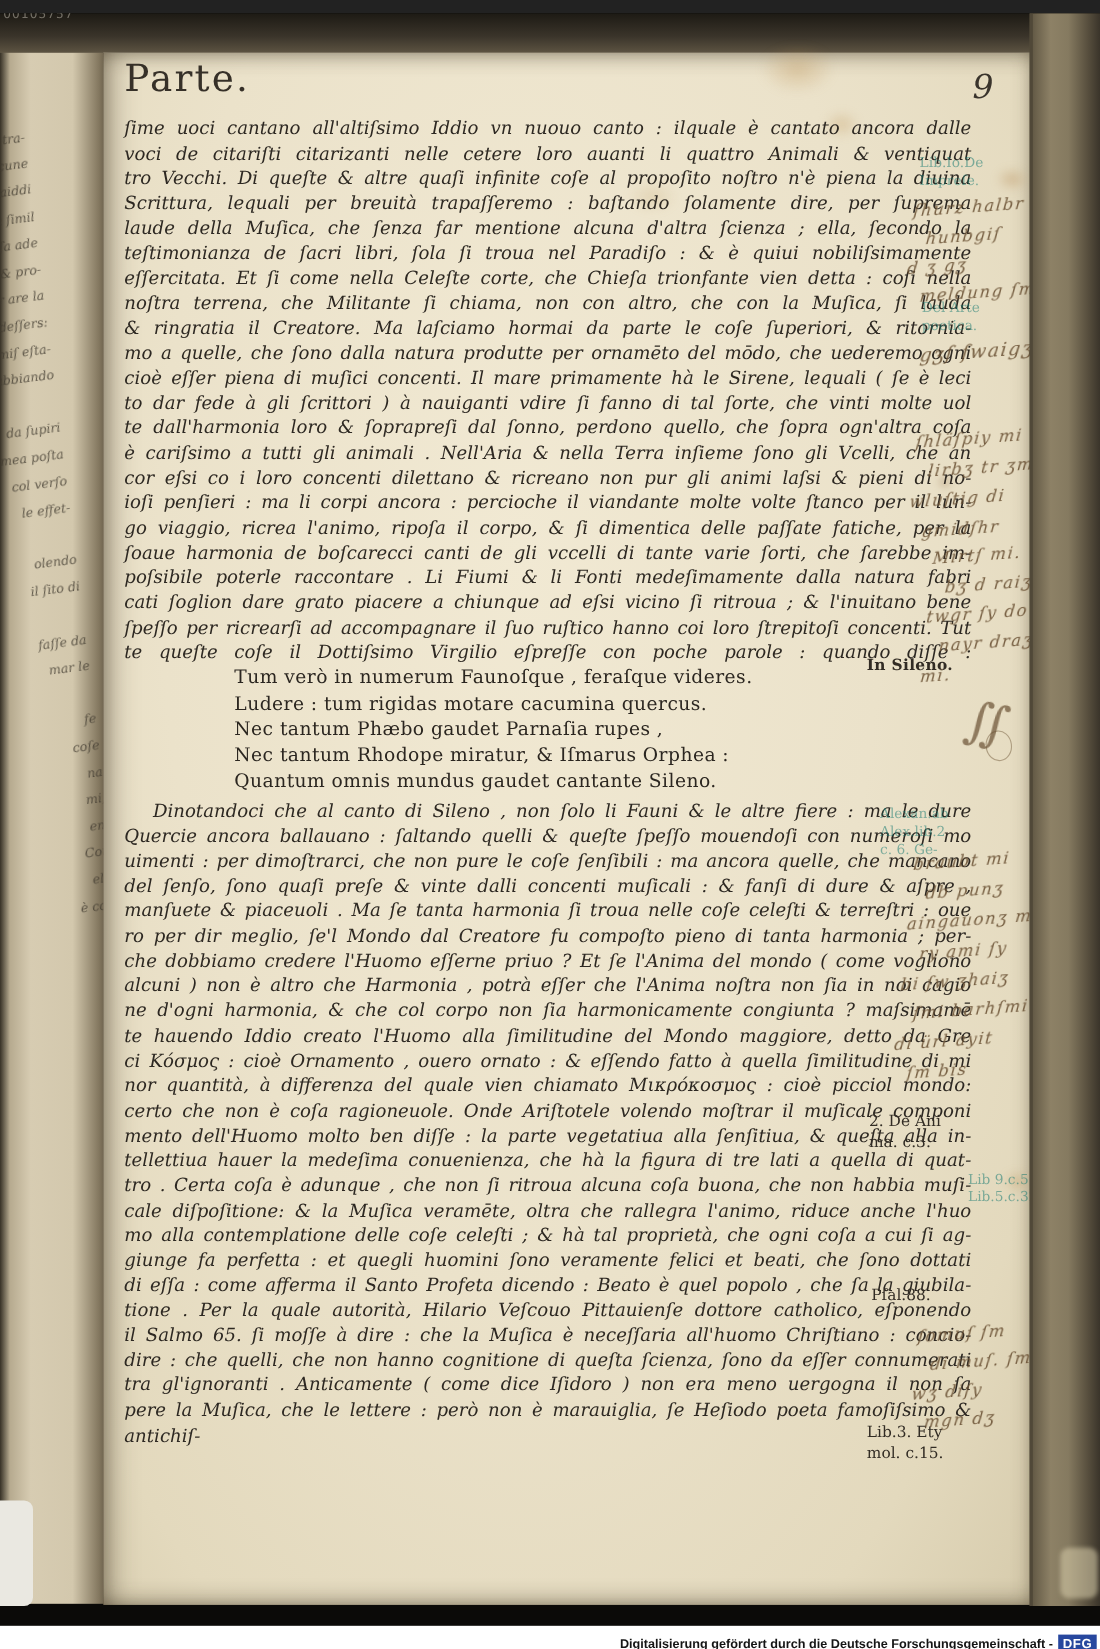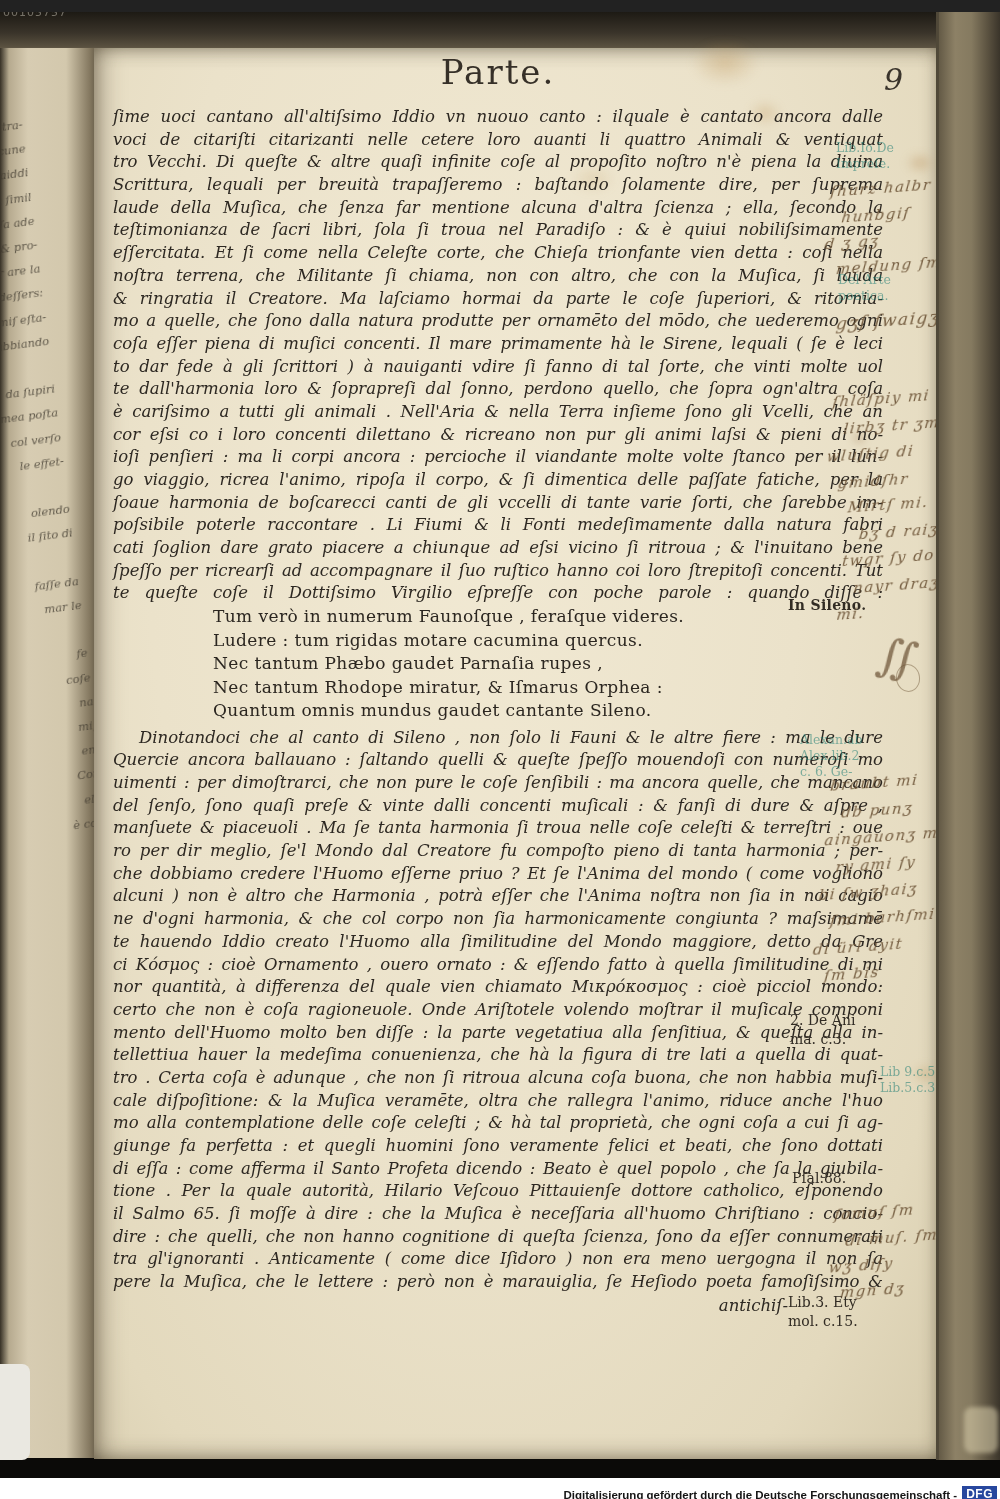--- a/index.html
+++ b/index.html
@@ -34,33 +34,33 @@
   
   .stain{position:absolute;border-radius:50%;filter:blur(4px);}
   .st1{left:690px;top:28px;width:70px;height:46px;background:radial-gradient(rgba(186,142,78,.34),rgba(186,142,78,0) 70%);}
   .st2{left:748px;top:88px;width:34px;height:26px;background:radial-gradient(rgba(186,142,78,.3),rgba(186,142,78,0) 70%);}
   .st3{left:905px;top:140px;width:30px;height:22px;background:radial-gradient(rgba(170,120,60,.35),rgba(170,120,60,0) 70%);}
   .st4{left:852px;top:420px;width:14px;height:12px;background:radial-gradient(rgba(130,85,40,.5),rgba(130,85,40,0) 70%);}
   .st5{left:912px;top:1052px;width:26px;height:20px;background:radial-gradient(rgba(186,142,78,.38),rgba(186,142,78,0) 70%);}
   .st6{left:570px;top:152px;width:46px;height:30px;background:radial-gradient(rgba(186,150,90,.22),rgba(186,150,90,0) 70%);}
 
   
-  .page-title{position:absolute;left:113px;top:40px;width:770px;text-align:center;
+  .page-title{position:absolute;left:113px;top:40px;width:770px;text-align:left;
     color:#363028;font-size:34px;letter-spacing:2px;}
   .page-num{position:absolute;left:884px;top:50px;color:#3a342c;font-size:30px;font-style:italic;}
 
   .text-block{position:absolute;left:113px;top:94px;width:770px;color:#2d2822;
     font-size:16.5px;font-style:italic;}
   .bodyline{height:22.7px;line-height:22.7px;text-align:justify;text-align-last:justify;
     white-space:nowrap;overflow:visible;}
   .verse{margin:0 0 4px 0;font-style:normal;}
   .verseline{height:23.5px;line-height:23.5px;padding-left:100px;font-size:17px;
     color:#2b2620;letter-spacing:.4px;}
   .l2 > div:first-child{text-indent:26px;}
-  .catchword{height:23px;line-height:23px;text-align:right;padding-right:95px;font-style:italic;}
+  .catchword{height:23px;line-height:23px;padding-right:95px;font-style:italic;}
 
   .mnote{position:absolute;font-size:14px;line-height:18.5px;color:#322c24;font-style:normal;width:96px;}
   .mn-sileno{left:788px;top:584px;font-weight:bold;letter-spacing:.3px;}
   .mn-anima{left:790px;top:999px;}
   .mn-psal{left:792px;top:1157px;}
   .mn-etym{left:788px;top:1281px;}
 
   .ghost{position:absolute;color:#0f766e;opacity:.5;filter:blur(.4px);
     font-size:12.5px;line-height:16px;font-style:normal;}
   .g1{left:836px;top:128px;}
@@ -157,21 +157,21 @@
         <div class="bodyline">ſime uoci cantano all'altiſsimo Iddio vn nuouo canto : ilquale è cantato ancora dalle</div>
         <div class="bodyline">voci de citariſti citarizanti nelle cetere loro auanti li quattro Animali &amp; ventiquat</div>
         <div class="bodyline">tro Vecchi. Di queſte &amp; altre quaſi infinite coſe al propoſito noſtro n'è piena la diuina</div>
         <div class="bodyline">Scrittura, lequali per breuità trapaſſeremo : baſtando ſolamente dire, per ſuprema</div>
         <div class="bodyline">laude della Muſica, che ſenza far mentione alcuna d'altra ſcienza ; ella, ſecondo la</div>
         <div class="bodyline">teſtimonianza de ſacri libri, ſola ſi troua nel Paradiſo : &amp; è quiui nobiliſsimamente</div>
         <div class="bodyline">eſſercitata. Et ſi come nella Celeſte corte, che Chieſa trionfante vien detta : coſi nella</div>
         <div class="bodyline">noſtra terrena, che Militante ſi chiama, non con altro, che con la Muſica, ſi lauda</div>
         <div class="bodyline">&amp; ringratia il Creatore. Ma laſciamo hormai da parte le coſe ſuperiori, &amp; ritornia-</div>
         <div class="bodyline">mo a quelle, che ſono dalla natura produtte per ornamēto del mōdo, che uederemo ogni</div>
-        <div class="bodyline">coſa eſſer piena di muſici concenti. Il mare primamente hà le Sirene, lequali ( ſe è leci</div>
+        <div class="bodyline">cioè eſſer piena di muſici concenti. Il mare primamente hà le Sirene, lequali ( ſe è leci</div>
         <div class="bodyline">to dar fede à gli ſcrittori ) à nauiganti vdire ſi fanno di tal ſorte, che vinti molte uol</div>
         <div class="bodyline">te dall'harmonia loro &amp; ſoprapreſi dal ſonno, perdono quello, che ſopra ogn'altra coſa</div>
         <div class="bodyline">è cariſsimo a tutti gli animali . Nell'Aria &amp; nella Terra inſieme ſono gli Vcelli, che an</div>
         <div class="bodyline">cor eſsi co i loro concenti dilettano &amp; ricreano non pur gli animi laſsi &amp; pieni di no-</div>
         <div class="bodyline">ioſi penſieri : ma li corpi ancora : percioche il viandante molte volte ſtanco per il lun-</div>
         <div class="bodyline">go viaggio, ricrea l'animo, ripoſa il corpo, &amp; ſi dimentica delle paſſate fatiche, per la</div>
         <div class="bodyline">ſoaue harmonia de boſcarecci canti de gli vccelli di tante varie ſorti, che ſarebbe im-</div>
         <div class="bodyline">poſsibile poterle raccontare .  Li Fiumi &amp; li Fonti medeſimamente dalla natura fabri</div>
         <div class="bodyline">cati ſoglion dare grato piacere a chiunque ad eſsi vicino ſi ritroua ; &amp; l'inuitano bene</div>
         <div class="bodyline">ſpeſſo per ricrearſi ad accompagnare il ſuo ruſtico hanno coi loro ſtrepitoſi concenti. Tut</div>

